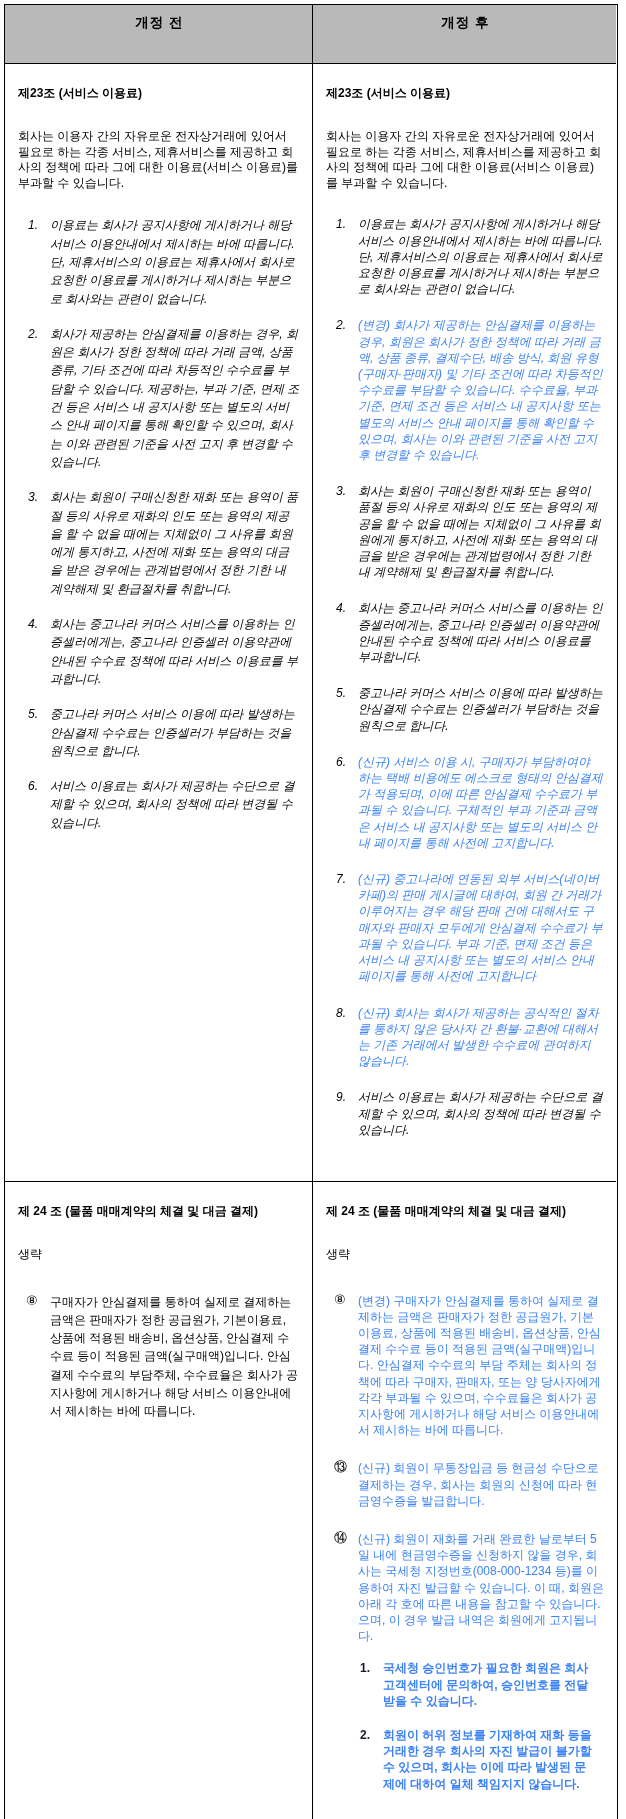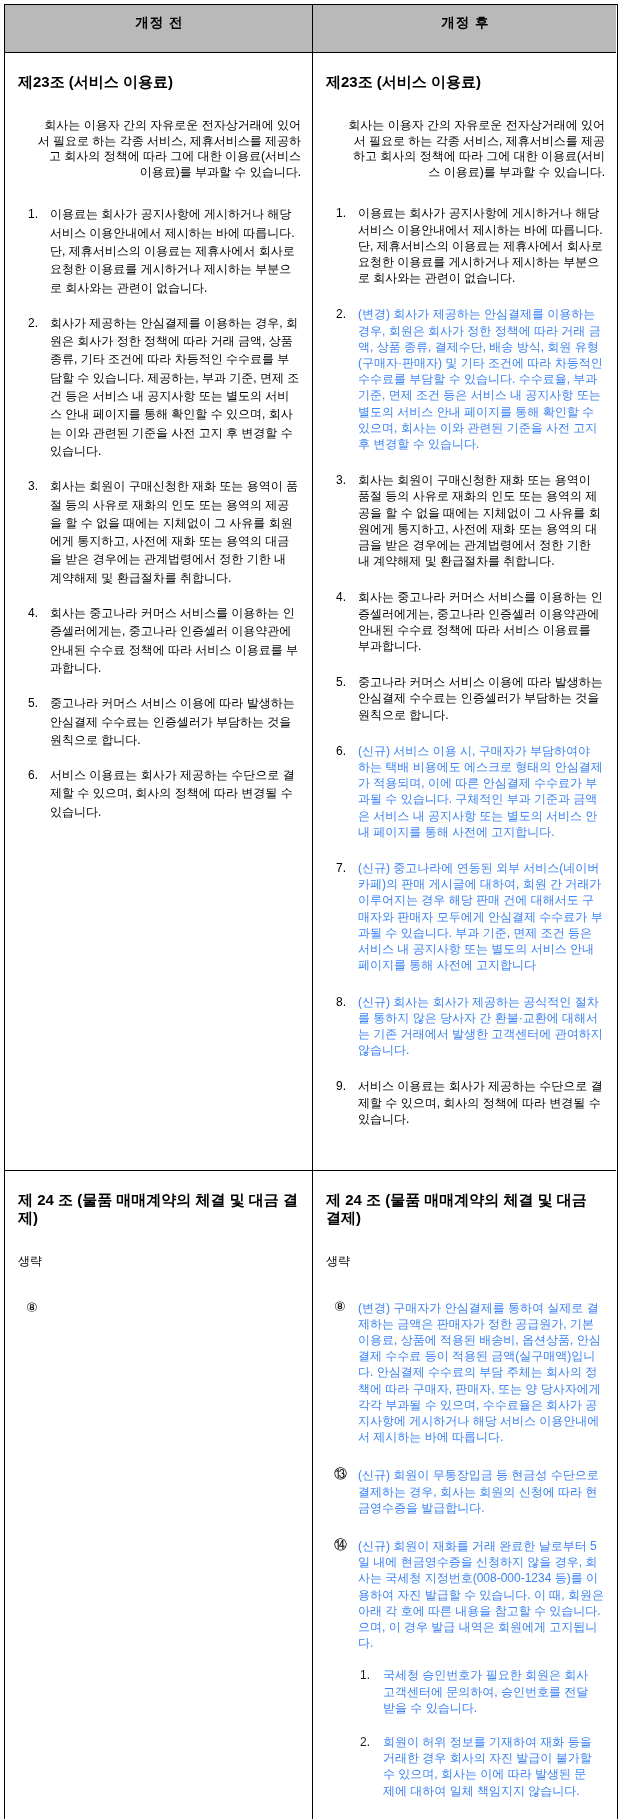--- a/index.html
+++ b/index.html
@@ -21,58 +21,58 @@
   .cell{
     box-sizing:border-box;
     padding:20px 11px 12px 13px;
     font-size:12px;
     overflow:hidden;
   }
   .cell.col-left{border-right:1px solid #000;}
   .row-head{border-bottom:1px solid #000;}
   .head-cell{
     box-sizing:border-box;
-    height:48px;
+    height:59px;
     background:#b9b9b9;
     display:flex;
     align-items:flex-start;
     justify-content:center;
     padding-top:9px;
     font-weight:bold;
     font-size:13.5px;
     letter-spacing:1px;
   }
   .row23{border-bottom:1px solid #000;min-height:1118px;}
   .row24{min-height:632px;}
   .article-title{
     font-weight:bold;
-    font-size:15px;
+    font-size:12px;
     margin:0 0 27px 0;
     line-height:18px;
   }
   .intro{
-    margin:0 0 25px 16px;
+    margin:0 0 25px 0;
     line-height:15.6px;
-    text-align:right;
   }
   .omitted{
     margin:0 0 30px 0;
     line-height:15.6px;
   }
   
   ol.numlist{
     list-style:none;
     margin:0;
     padding:0 0 0 10px;
     counter-reset:item;
   }
   ol.numlist>li{
     position:relative;
     padding-left:22px;
     margin:0 0 18px 0;
+    font-style:italic;
   }
   ol.numlist>li::before{
     counter-increment:item;
     content:counter(item) ".";
     position:absolute;
     left:0;
     top:0;
     color:#000;
   }
   .col-before ol.numlist>li{line-height:18.3px;margin-bottom:17px;}
@@ -96,20 +96,21 @@
     top:-1px;
     color:#000;
     font-size:13px;
   }
   
   ol.sublist{
     list-style:none;
     margin:16px 8px 0 2px;
     padding:0;
     counter-reset:sub;
+    font-weight:bold;
   }
   ol.sublist>li{
     position:relative;
     padding-left:23px;
     margin:0 0 18px 0;
   }
   ol.sublist>li::before{
     counter-increment:sub;
     content:counter(sub) ".";
     position:absolute;
@@ -144,31 +145,32 @@
     <p class="article-title">제23조 (서비스 이용료)</p>
     <p class="intro">회사는 이용자 간의 자유로운 전자상거래에 있어서 필요로 하는 각종 서비스, 제휴서비스를 제공하고 회사의 정책에 따라 그에 대한 이용료(서비스 이용료)를 부과할 수 있습니다.</p>
     <ol class="numlist">
       <li>이용료는 회사가 공지사항에 게시하거나 해당 서비스 이용안내에서 제시하는 바에 따릅니다. 단, 제휴서비스의 이용료는 제휴사에서 회사로 요청한 이용료를 게시하거나 제시하는 부분으로 회사와는 관련이 없습니다.</li>
       <li class="red">(변경) 회사가 제공하는 안심결제를 이용하는 경우, 회원은 회사가 정한 정책에 따라 거래 금액, 상품 종류, 결제수단, 배송 방식, 회원 유형(구매자·판매자) 및 기타 조건에 따라 차등적인 수수료를 부담할 수 있습니다. 수수료율, 부과 기준, 면제 조건 등은 서비스 내 공지사항 또는 별도의 서비스 안내 페이지를 통해 확인할 수 있으며, 회사는 이와 관련된 기준을 사전 고지 후 변경할 수 있습니다.</li>
       <li>회사는 회원이 구매신청한 재화 또는 용역이 품절 등의 사유로 재화의 인도 또는 용역의 제공을 할 수 없을 때에는 지체없이 그 사유를 회원에게 통지하고, 사전에 재화 또는 용역의 대금을 받은 경우에는 관계법령에서 정한 기한 내 계약해제 및 환급절차를 취합니다.</li>
       <li>회사는 중고나라 커머스 서비스를 이용하는 인증셀러에게는, 중고나라 인증셀러 이용약관에 안내된 수수료 정책에 따라 서비스 이용료를 부과합니다.</li>
       <li>중고나라 커머스 서비스 이용에 따라 발생하는 안심결제 수수료는 인증셀러가 부담하는 것을 원칙으로 합니다.</li>
       <li class="red">(신규) 서비스 이용 시, 구매자가 부담하여야 하는 택배 비용에도 에스크로 형태의 안심결제가 적용되며, 이에 따른 안심결제 수수료가 부과될 수 있습니다. 구체적인 부과 기준과 금액은 서비스 내 공지사항 또는 별도의 서비스 안내 페이지를 통해 사전에 고지합니다.</li>
       <li class="red">(신규) 중고나라에 연동된 외부 서비스(네이버 카페)의 판매 게시글에 대하여, 회원 간 거래가 이루어지는 경우 해당 판매 건에 대해서도 구매자와 판매자 모두에게 안심결제 수수료가 부과될 수 있습니다. 부과 기준, 면제 조건 등은 서비스 내 공지사항 또는 별도의 서비스 안내 페이지를 통해 사전에 고지합니다</li>
-      <li class="red">(신규) 회사는 회사가 제공하는 공식적인 절차를 통하지 않은 당사자 간 환불·교환에 대해서는 기존 거래에서 발생한 고객센터에 관여하지 않습니다.</li>
+      <li class="red">(신규) 회사는 회사가 제공하는 공식적인 절차를 통하지 않은 당사자 간 환불·교환에 대해서는 기존 거래에서 발생한 수수료에 관여하지 않습니다.</li>
       <li>서비스 이용료는 회사가 제공하는 수단으로 결제할 수 있으며, 회사의 정책에 따라 변경될 수 있습니다.</li>
     </ol>
   </div>
 
   <div class="cell col-left row24 col-before">
     <p class="article-title">제 24 조 (물품 매매계약의 체결 및 대금 결제)</p>
     <p class="omitted">생략</p>
     <ul class="circlist">
       <li>
         <span class="circ-marker">⑧</span>
+        <span>구매자가 안심결제를 통하여 실제로 결제하는 금액은 판매자가 정한 공급원가, 기본이용료, 상품에 적용된 배송비, 옵션상품, 안심결제 수수료 등이 적용된 금액(실구매액)입니다. 안심결제 수수료의 부담주체, 수수료율은 회사가 공지사항에 게시하거나 해당 서비스 이용안내에서 제시하는 바에 따릅니다.</span>
       </li>
     </ul>
   </div>
 
   <div class="cell row24 col-after">
     <p class="article-title">제 24 조 (물품 매매계약의 체결 및 대금 결제)</p>
     <p class="omitted">생략</p>
     <ul class="circlist">
       <li>
         <span class="circ-marker">⑧</span>

